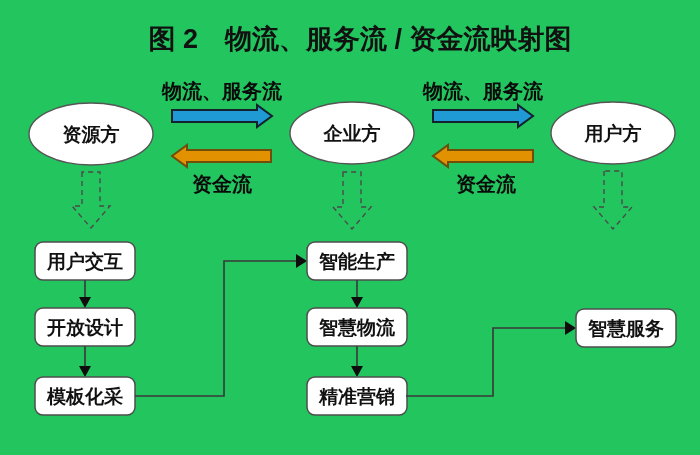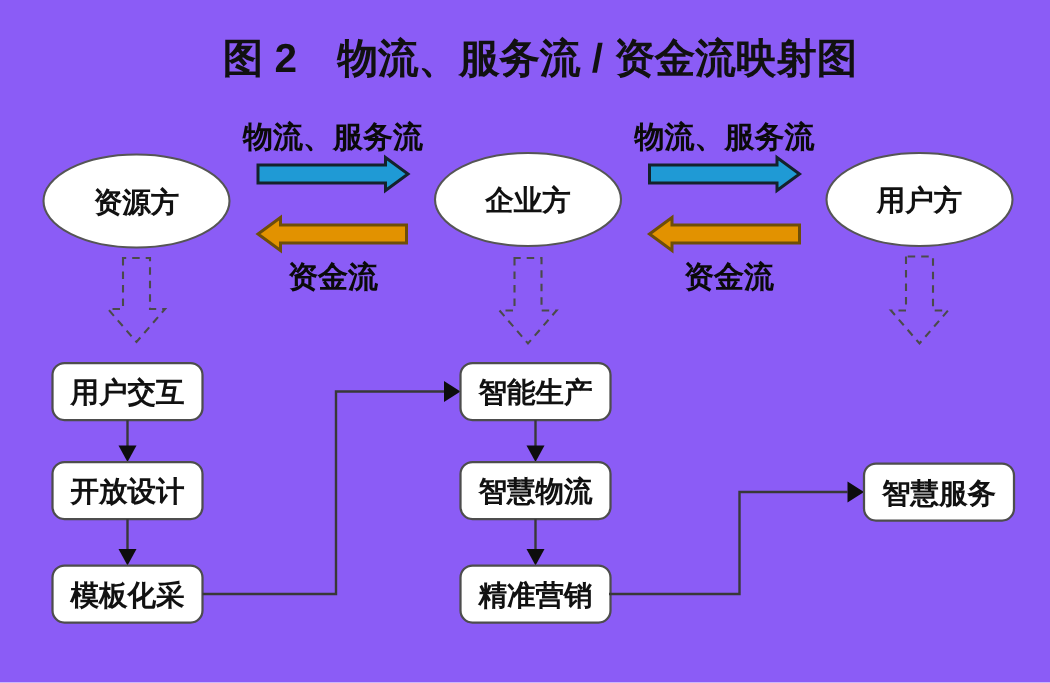--- a/index.html
+++ b/index.html
@@ -1,20 +1,20 @@
 <!DOCTYPE html>
 <html><head>
 <meta charset="utf-8">
 <style>
   html, body { margin: 0; padding: 0; background: #ffffff; }
   .canvas {
     position: relative;
     width: 700px;
     height: 455px;
-    background: #8b5cf6;
+    background: #22c55e;
     font-family: "Liberation Sans", sans-serif;
     overflow: hidden;
   }
   svg { display: block; }
   .title-text {
     font-family: "Liberation Sans", sans-serif;
     font-size: 27px;
     font-weight: 700;
     fill: #111111;
   }

